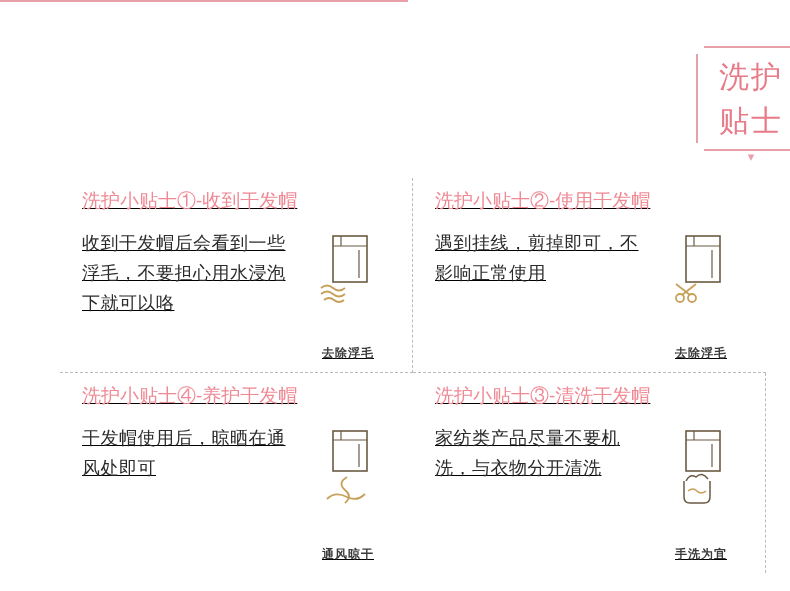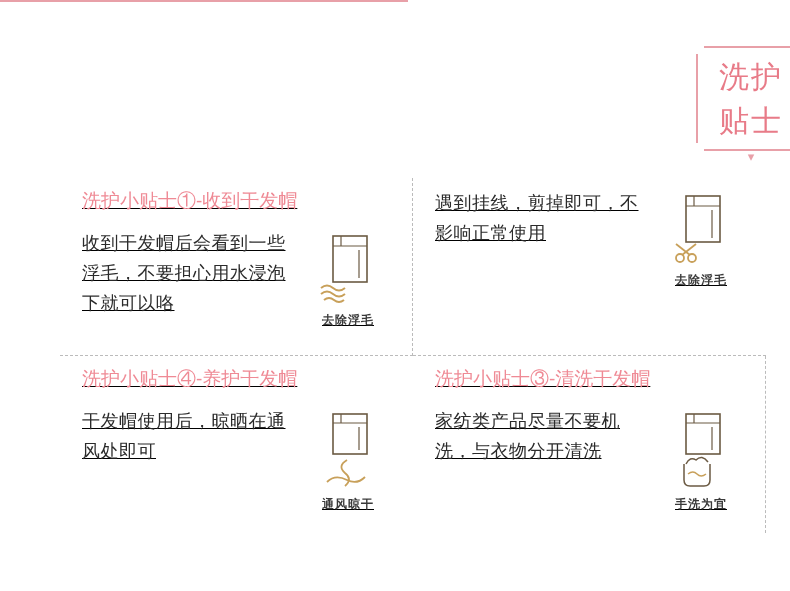--- a/index.html
+++ b/index.html
@@ -109,20 +109,21 @@
     width: 212px;
     letter-spacing: 0.5px;
   }
   .icon-block {
     width: 100px;
     margin-left: 4px;
     display: flex;
     flex-direction: column;
     align-items: center;
     padding-top: 6px;
+    gap: 33px;
   }
   .icon-caption {
     margin-top: 6px;
     font-size: 12px;
     color: #3a3a3a;
     font-weight: bold;
     letter-spacing: 1px;
     white-space: nowrap;
   }
   .icon-svg { display: block; }
@@ -159,20 +160,21 @@
           <path d="M4 54 q6 -5 12 0 t12 0" fill="none" stroke="#c8a05a" stroke-width="2"></path>
           <path d="M4 60 q6 -5 12 0 t12 0" fill="none" stroke="#c8a05a" stroke-width="2"></path>
           <path d="M7 66 q5 -4 10 0 t10 0" fill="none" stroke="#c8a05a" stroke-width="2"></path>
         </svg>
         <div class="icon-caption">去除浮毛</div>
       </div>
     </div>
   </div>
 
   <div class="cell cell-tr">
+    <div class="tip-heading">洗护小贴士②-使用干发帽</div>
     <div class="tip-body-row">
       <div class="tip-text">遇到挂线，剪掉即可，不影响正常使用</div>
       <div class="icon-block">
         <svg class="icon-svg" width="62" height="72" viewBox="0 0 62 72">
           <rect x="16" y="2" width="34" height="46" fill="none" stroke="#6b5a43" stroke-width="1.6"></rect>
           <line x1="16" y1="12" x2="50" y2="12" stroke="#6b5a43" stroke-width="1.2"></line>
           <line x1="24" y1="2" x2="24" y2="12" stroke="#6b5a43" stroke-width="1.2"></line>
           <line x1="42" y1="16" x2="42" y2="44" stroke="#6b5a43" stroke-width="1.2"></line>
           <g stroke="#c8a05a" stroke-width="1.8" fill="none">
             <circle cx="10" cy="64" r="4"></circle>

